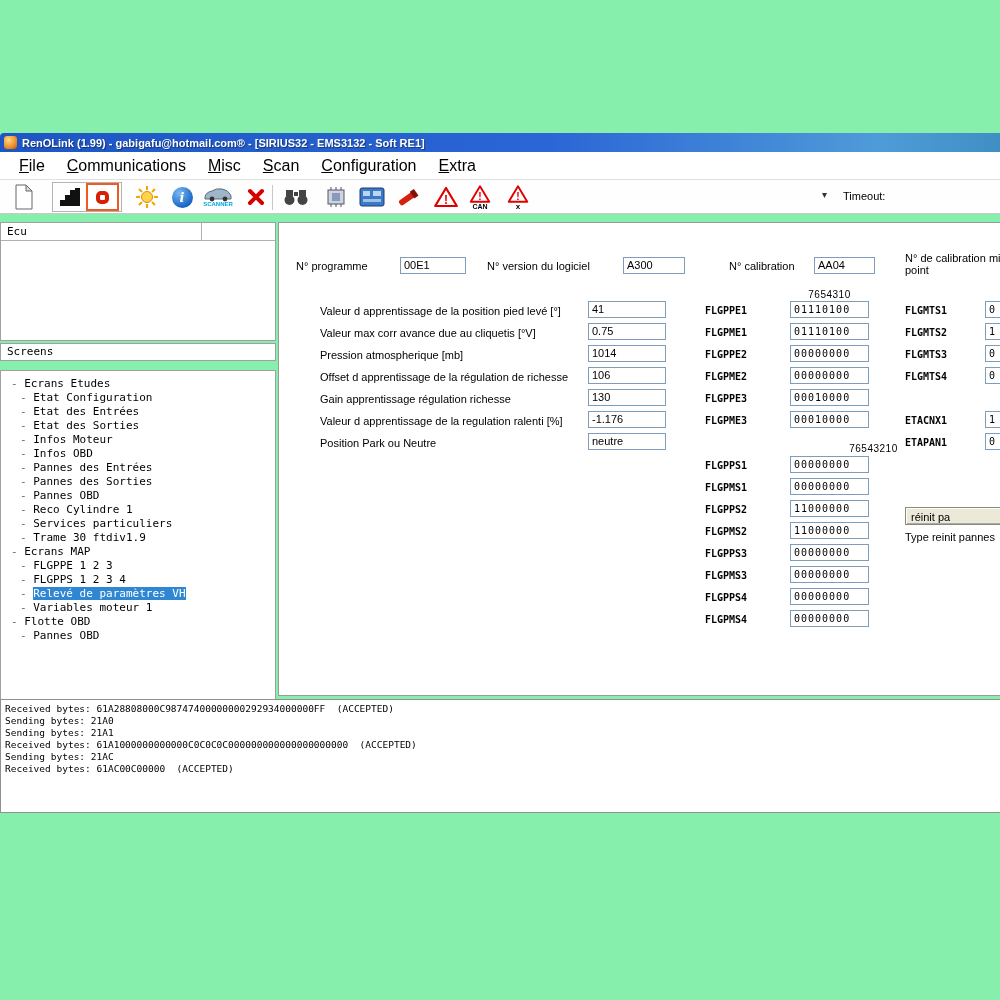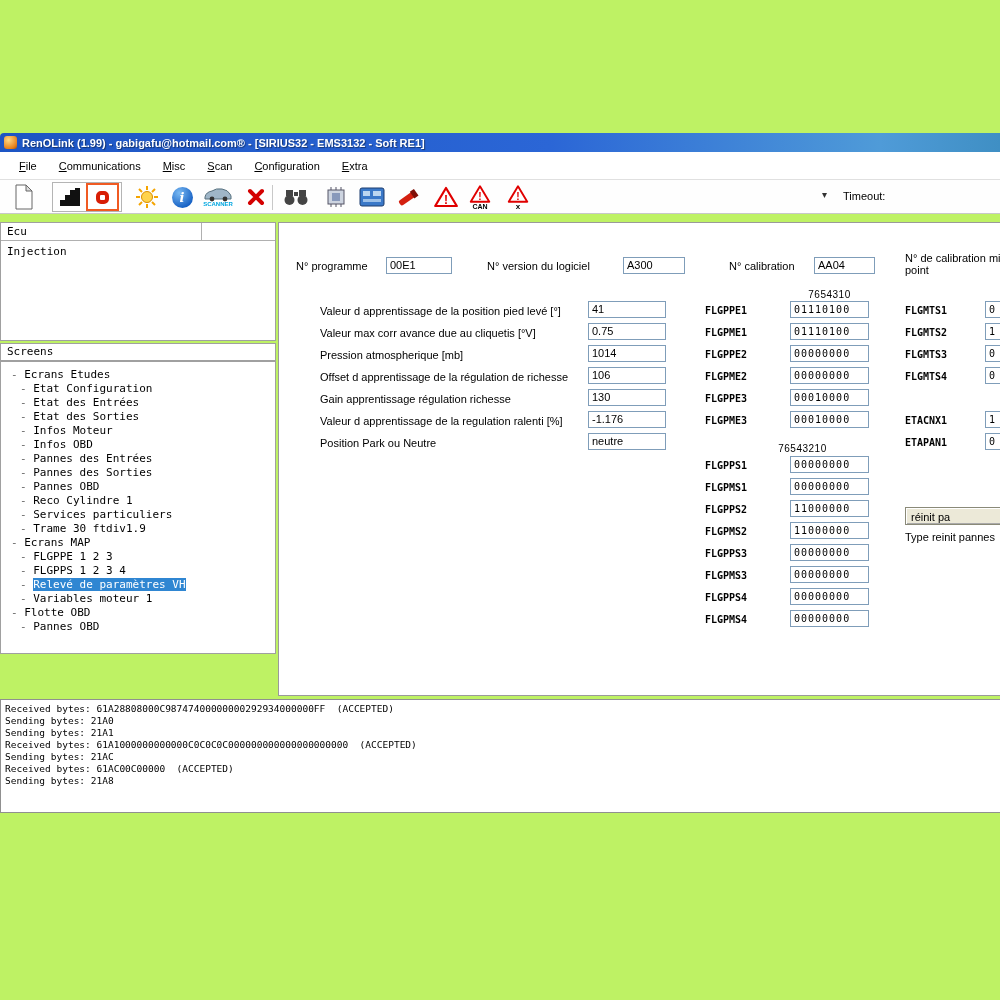--- a/index.html
+++ b/index.html
@@ -1,32 +1,32 @@
 <!DOCTYPE html>
 <html><head>
 <meta charset="utf-8">
 <style>
   * { box-sizing: border-box; margin: 0; padding: 0; }
   html,body { background:#fff; }
-  .screen { position:relative; width:1000px; height:1000px; background:#bef264; overflow:hidden;
+  .screen { position:relative; width:1000px; height:1000px; background:#86efac; overflow:hidden;
             font-family:"Liberation Sans",sans-serif; color:#000; }
 
   
   .titlebar { position:absolute; left:0; top:133px; width:1000px; height:19px;
               background:linear-gradient(90deg,#1d55c4 0%, #2b66d6 55%, #4f9bd8 88%, #3f8fc4 100%);
               border-top-left-radius:4px; display:flex; align-items:center; }
   .title-icon { width:13px; height:13px; margin:0 5px 0 4px; border-radius:3px;
                 background:radial-gradient(circle at 35% 30%, #ffd985, #e8821c 70%, #a04c08); }
   .title-text { color:#fff; font-size:11px; font-weight:bold; white-space:nowrap;
                 text-shadow:1px 1px 1px rgba(0,0,0,.45); }
 
   
   .menubar { position:absolute; left:0; top:152px; width:1000px; height:27px; background:#fff;
              display:flex; align-items:center; padding-left:8px; }
-  .menu-item { display:inline-block; font-size:11px; padding:4px 11px; cursor:default; }
+  .menu-item { display:inline-block; font-size:16px; padding:4px 11px; cursor:default; }
   .menu-item::first-letter { text-decoration:underline; }
 
   
   .toolbar { position:absolute; left:0; top:179px; width:1000px; height:35px; background:#fefefe;
              border-top:1px solid #e0e0e0; border-bottom:1px solid #c8c8c8; }
   .tbtn { position:absolute; top:2px; width:32px; height:30px; display:flex; flex-direction:column;
           align-items:center; justify-content:center; }
   .tool-group { position:absolute; top:2px; left:52px; width:70px; height:30px;
                 border:1px solid #b4b4b4; display:flex; }
   .tool-group .tbtn { position:static; width:33px; height:28px; }
@@ -55,21 +55,21 @@
   .ecu-box { position:absolute; left:0; top:222px; width:276px; height:119px;
              border:1px solid #a0a0a0; background:#fff; }
   .ecu-header { height:18px; border-bottom:1px solid #b0b0b0; position:relative;
                 font:11px "DejaVu Sans Mono",monospace; line-height:17px; padding-left:6px; }
   .ecu-header-div { position:absolute; left:200px; top:0; width:1px; height:18px; background:#b0b0b0; }
   .ecu-item { font:11px "DejaVu Sans Mono",monospace; line-height:16px; padding-left:6px; margin-top:3px; }
 
   .screens-header { position:absolute; left:0; top:343px; width:276px; height:18px;
                     border:1px solid #a0a0a0; background:#fff;
                     font:11px "DejaVu Sans Mono",monospace; line-height:16px; padding-left:6px; }
-  .tree-box { position:absolute; left:0; top:361px; width:276px; height:293px;
+  .tree-box { position:absolute; left:0; top:370px; width:276px; height:330px;
               border:1px solid #a0a0a0; background:#fff; overflow:hidden; padding-top:6px; }
   .tree-item { font:11px "DejaVu Sans Mono",monospace; line-height:14px; white-space:nowrap; cursor:default; }
   .tree-item::before { content:"- "; color:#666; }
   .tree-item.lvl0 { padding-left:10px; }
   .tree-item.lvl1 { padding-left:19px; }
   .tree-item.selected .label { background:#2f86d2; color:#fff; }
 
   
   .main-panel { position:absolute; left:278px; top:222px; width:727px; height:474px;
                 border:1px solid #9a9a9a; background:#fff; }
@@ -256,21 +256,20 @@
       <span class="timeout-label">Timeout:</span>
       <div class="textbox timeout-input">500</div>
     </div>
   </div>
 
   <div class="ecu-box">
     <div class="ecu-header">
       <span>Ecu</span>
       <div class="ecu-header-div"></div>
     </div>
-    <div class="ecu-item">Injection</div>
   </div>
 
   <div class="screens-header">Screens</div>
   <div class="tree-box">
 
       <div class="tree-item lvl0">
         <span class="label">Ecrans Etudes</span>
       </div>
 
       <div class="tree-item lvl1">
@@ -342,33 +341,33 @@
       </div>
 
       <div class="tree-item lvl1">
         <span class="label">Pannes OBD</span>
       </div>
     </div>
 
   <div class="main-panel"></div>
 
   <span class="flabel" style="left:296px;top:260px">N° programme</span>
-  <div class="textbox" style="left:386px;top:257px;width:66px">00E1</div>
+  <div class="textbox" style="left:400px;top:257px;width:66px">00E1</div>
 
   <span class="flabel" style="left:487px;top:260px">N° version du logiciel</span>
   <div class="textbox" style="left:623px;top:257px;width:62px">A300</div>
 
   <span class="flabel" style="left:729px;top:260px">N° calibration</span>
   <div class="textbox" style="left:814px;top:257px;width:61px">AA04</div>
 
   <span class="flabel" style="left:905px;top:252px">N° de calibration mis</span>
   <span class="flabel" style="left:905px;top:264px">point</span>
 
   <div class="bit-header" style="left:790px;top:289px">7654310</div>
-  <div class="bit-header" style="left:763px;top:443px">76543210</div>
+  <div class="bit-header" style="left:834px;top:443px">76543210</div>
 
   <div class="params">
 
       <div class="param-row">
         <span class="param-label">Valeur d apprentissage de la position pied levé [°]</span>
         <div class="textbox param-value">41</div>
       </div>
 
       <div class="param-row">
         <span class="param-label">Valeur max corr avance due au cliquetis [°V]</span>
@@ -521,17 +520,16 @@
 
 
       <div class="log-line">Sending bytes: 21A1</div>
 
       <div class="log-line">Received bytes: 61A1000000000000C0C0C0C000000000000000000000  (ACCEPTED)</div>
 
       <div class="log-line">Sending bytes: 21AC</div>
 
       <div class="log-line">Received bytes: 61AC00C00000  (ACCEPTED)</div>
 
-      <div class="log-line">Sending bytes: 21A8</div>
 
     </div>
 
 </div>
 
 </body></html>

